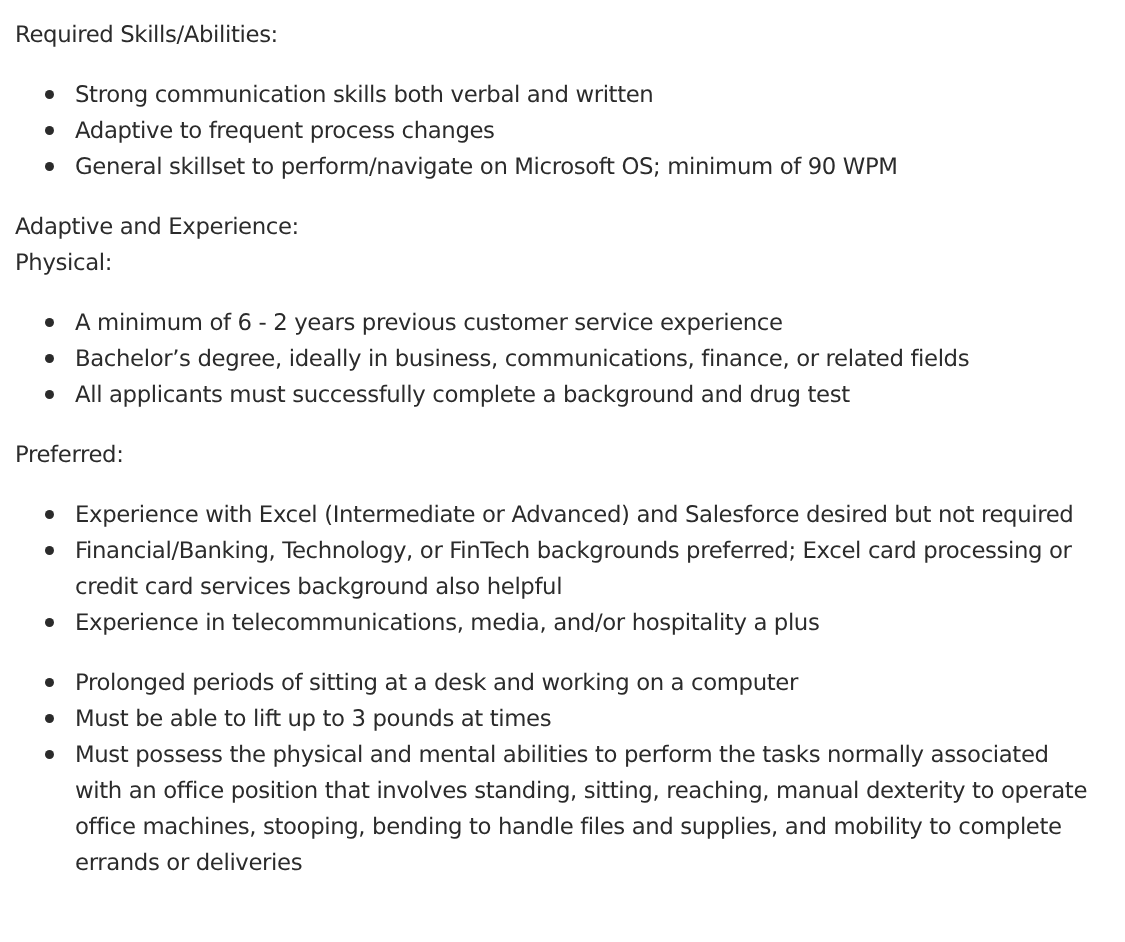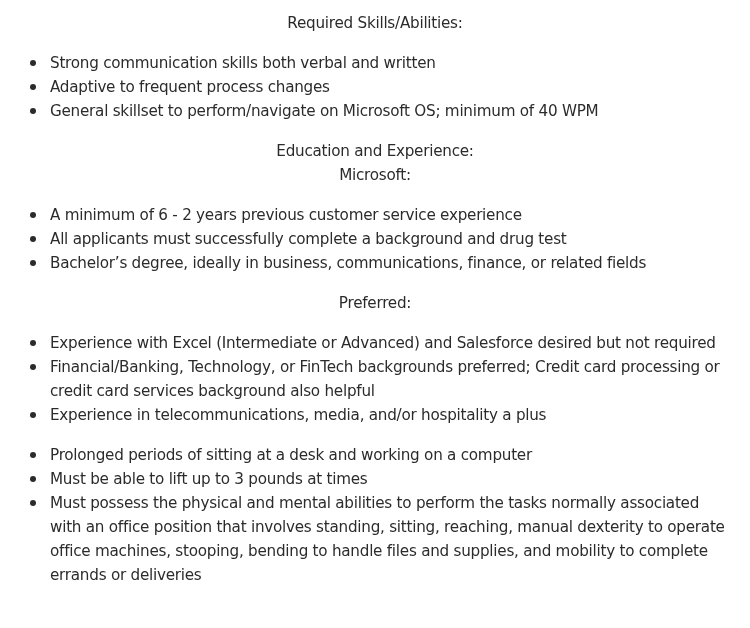--- a/index.html
+++ b/index.html
@@ -35,47 +35,46 @@
       position: absolute;
       left: -20px;
       top: 9px;
       width: 6px;
       height: 6px;
       border-radius: 50%;
       background: #2b2b2b;
     }
     .section-title {
       margin: 0;
-      text-align: center;
     }
   </style>
 </head>
 <body>
 
 <div class="doc">
 
   <p class="section-title">Required Skills/Abilities:</p>
   <ul>
     <li>Strong communication skills both verbal and written</li>
     <li>Adaptive to frequent process changes</li>
-    <li>General skillset to perform/navigate on Microsoft OS; minimum of 40 WPM</li>
+    <li>General skillset to perform/navigate on Microsoft OS; minimum of 90 WPM</li>
   </ul>
 
-  <p class="section-title">Education and Experience:</p>
-  <p class="section-title">Microsoft:</p>
+  <p class="section-title">Adaptive and Experience:</p>
+  <p class="section-title">Physical:</p>
   <ul>
     <li>A minimum of 6 - 2 years previous customer service experience</li>
+    <li>Bachelor’s degree, ideally in business, communications, finance, or related fields</li>
     <li>All applicants must successfully complete a background and drug test</li>
-    <li>Bachelor’s degree, ideally in business, communications, finance, or related fields</li>
   </ul>
 
   <p class="section-title">Preferred:</p>
   <ul>
     <li>Experience with Excel (Intermediate or Advanced) and Salesforce desired but not required</li>
-    <li>Financial/Banking, Technology, or FinTech backgrounds preferred; Credit card processing or credit card services background also helpful</li>
+    <li>Financial/Banking, Technology, or FinTech backgrounds preferred; Excel card processing or credit card services background also helpful</li>
     <li>Experience in telecommunications, media, and/or hospitality a plus</li>
   </ul>
 
   <ul>
     <li>Prolonged periods of sitting at a desk and working on a computer</li>
     <li>Must be able to lift up to 3 pounds at times</li>
     <li>Must possess the physical and mental abilities to perform the tasks normally associated with an office position that involves standing, sitting, reaching, manual dexterity to operate office machines, stooping, bending to handle files and supplies, and mobility to complete errands or deliveries</li>
   </ul>
 
 </div>

